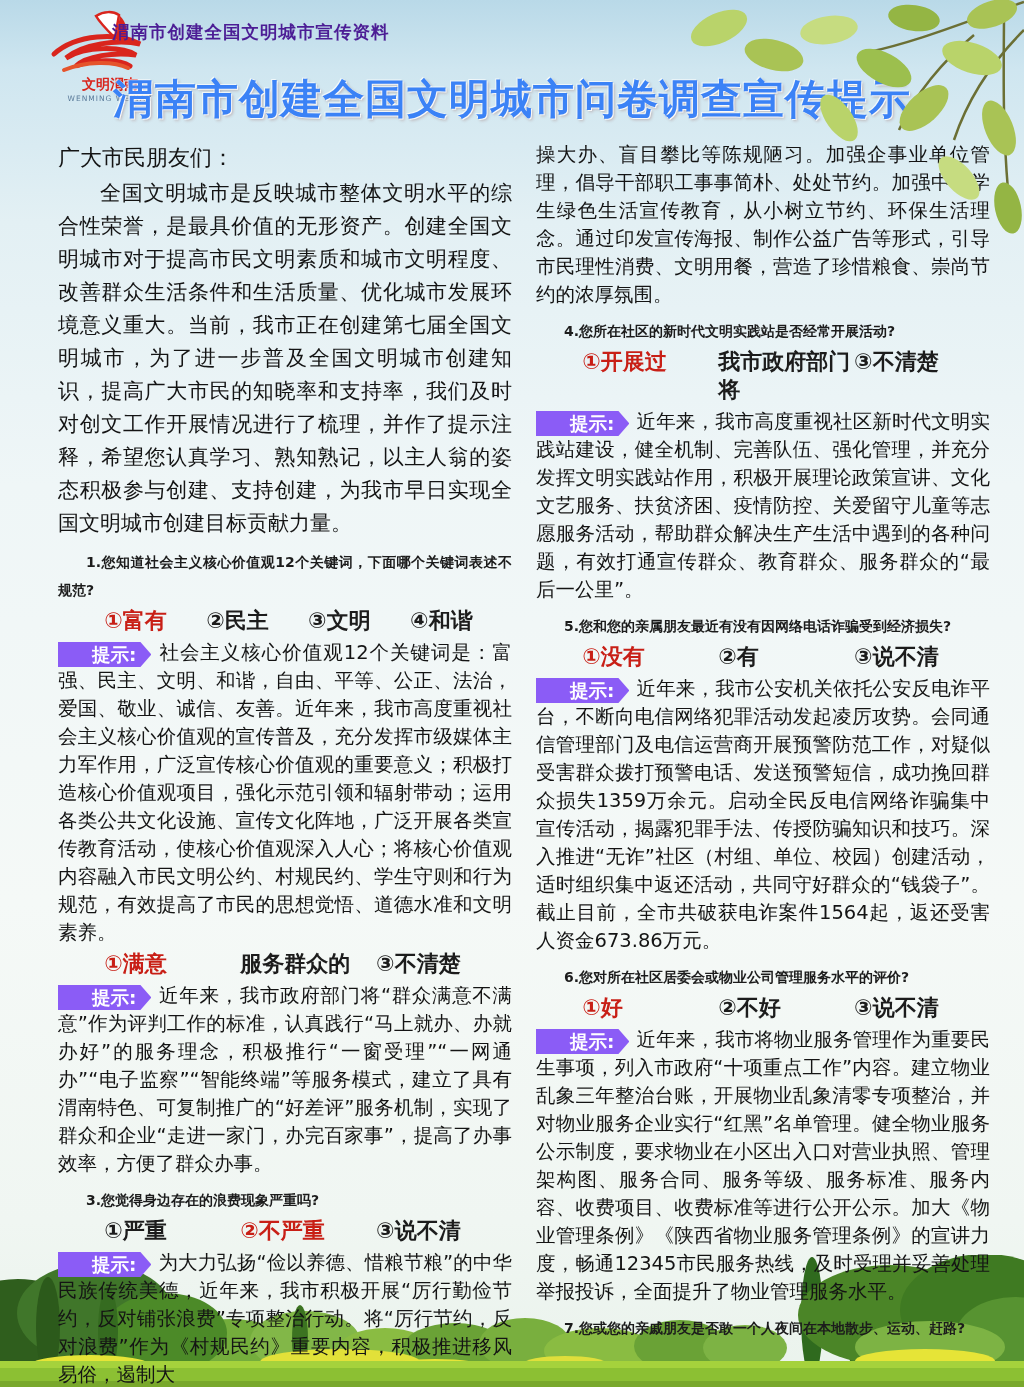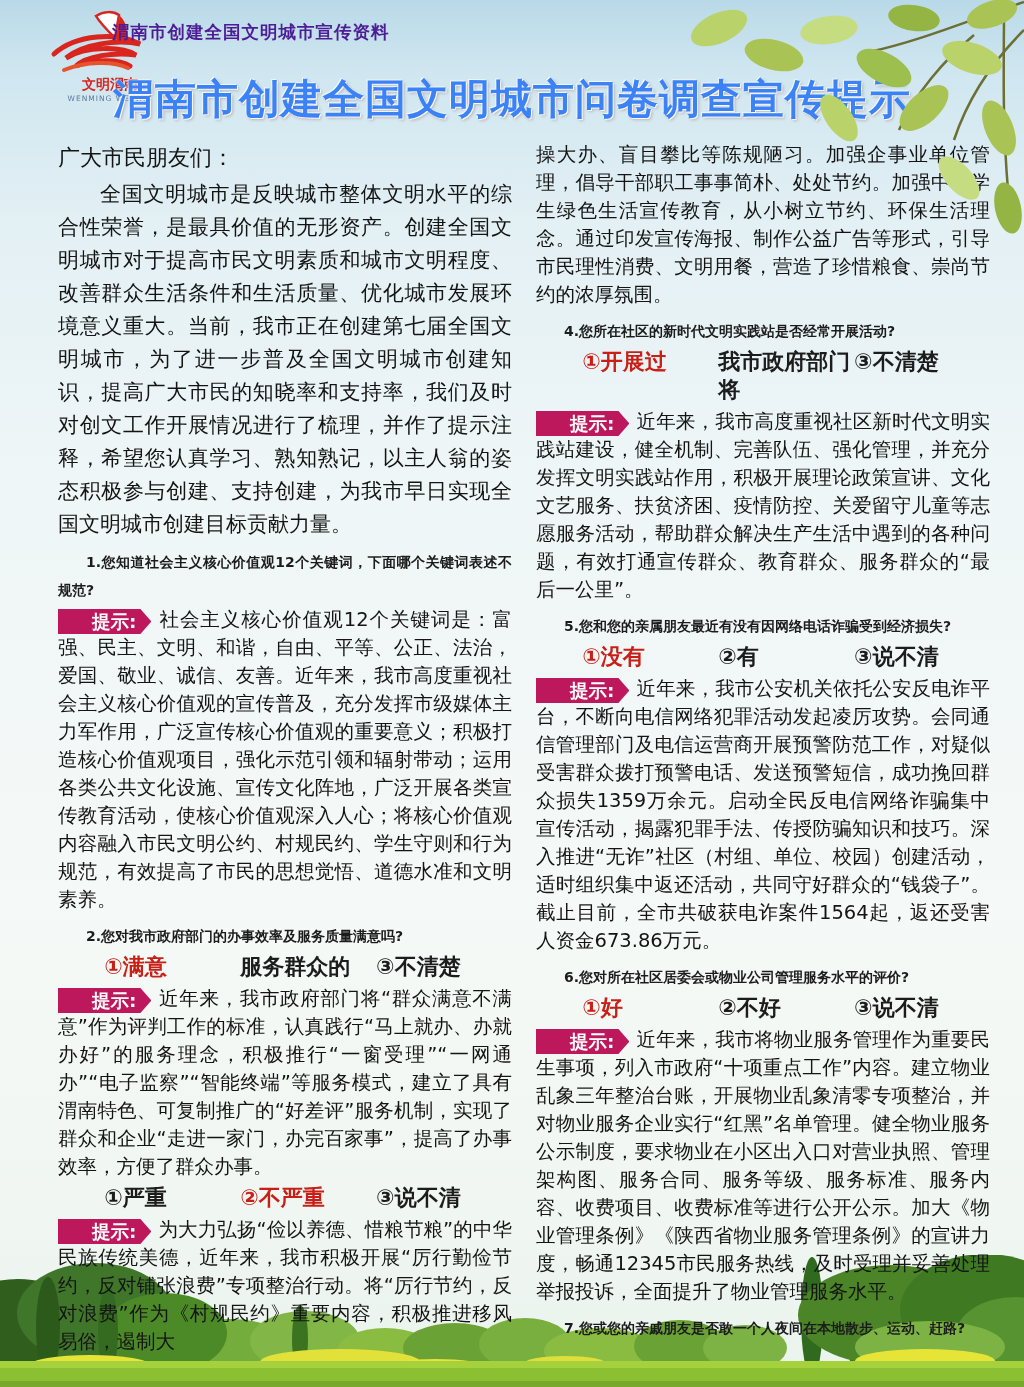--- a/index.html
+++ b/index.html
@@ -39,21 +39,21 @@
   }
   .col{min-width:0;}
 
   .salutation{
     margin:0 0 2px 0;
     font-family:"DejaVu Serif",serif;
     font-size:22px;line-height:34px;color:#141414;
   }
   .intro{
     margin:0 0 6px 0;text-indent:2em;text-align:justify;
-    font-family:Liberation Sans, sans-serif;
+    font-family:Liberation Serif, serif;
     font-size:21px;line-height:33px;color:#141414;
   }
 
   .q-text{
     margin:8px 0 2px 0;text-indent:2em;text-align:justify;
     font-size:14px;line-height:28px;font-weight:bold;color:#1c1c1c;
   }
   .options{
     display:flex;margin:3px 0 4px 0;padding-left:2.1em;
     font-size:22px;line-height:28px;font-weight:bold;color:#1c1c1c;
@@ -61,21 +61,21 @@
   .option{flex:1 1 0;}
   .option.hl{color:#c81f16;}
 
   .tip{
     margin:0;text-align:justify;
     font-size:19.5px;line-height:28px;color:#141414;
   }
   .tip-badge{
     display:inline-block;height:25px;line-height:25px;
     padding:0 15px 0 34px;margin-right:7px;
-    background:#be185d;color:#fff;font-weight:bold;font-size:18.5px;
+    background:#8b5cf6;color:#fff;font-weight:bold;font-size:18.5px;
     clip-path:polygon(0 0,calc(100% - 11px) 0,100% 50%,calc(100% - 11px) 100%,0 100%);
     vertical-align:-2px;
   }
   .tip-cont{
     margin:0 0 2px 0;text-align:justify;
     font-size:19.5px;line-height:28px;color:#141414;
   }
 </style>
 </head>
 <body>
@@ -118,34 +118,40 @@
 
   <h1 id="main-title">渭南市创建全国文明城市问卷调查宣传提示</h1>
 
   <div id="content">
     <div class="col" id="col-left">
       <p class="salutation">广大市民朋友们：</p>
       <p class="intro">全国文明城市是反映城市整体文明水平的综合性荣誉，是最具价值的无形资产。创建全国文明城市对于提高市民文明素质和城市文明程度、改善群众生活条件和生活质量、优化城市发展环境意义重大。当前，我市正在创建第七届全国文明城市，为了进一步普及全国文明城市创建知识，提高广大市民的知晓率和支持率，我们及时对创文工作开展情况进行了梳理，并作了提示注释，希望您认真学习、熟知熟记，以主人翁的姿态积极参与创建、支持创建，为我市早日实现全国文明城市创建目标贡献力量。</p>
       <div class="q-area">
   <div class="question">
     <p class="q-text">1.您知道社会主义核心价值观12个关键词，下面哪个关键词表述不规范?</p>
+    <div class="options">
+              <span class="option hl">①富有</span>
+              <span class="option">②民主</span>
+              <span class="option">③文明</span>
+              <span class="option">④和谐</span>
+            </div>
     <p class="tip"><span class="tip-badge">提示:</span><span class="tip-text">社会主义核心价值观12个关键词是：富强、民主、文明、和谐，自由、平等、公正、法治，爱国、敬业、诚信、友善。近年来，我市高度重视社会主义核心价值观的宣传普及，充分发挥市级媒体主力军作用，广泛宣传核心价值观的重要意义；积极打造核心价值观项目，强化示范引领和辐射带动；运用各类公共文化设施、宣传文化阵地，广泛开展各类宣传教育活动，使核心价值观深入人心；将核心价值观内容融入市民文明公约、村规民约、学生守则和行为规范，有效提高了市民的思想觉悟、道德水准和文明素养。</span></p>
   </div>
 
   <div class="question">
-    <p class="q-text">2.您对我市政府部门的办事效率及服务质量满意吗?</p>
     <div class="options">
               <span class="option hl">①满意</span>
               <span class="option">服务群众的</span>
               <span class="option">③不清楚</span>
             </div>
     <p class="tip"><span class="tip-badge">提示:</span><span class="tip-text">近年来，我市政府部门将“群众满意不满意”作为评判工作的标准，认真践行“马上就办、办就办好”的服务理念，积极推行“一窗受理”“一网通办”“电子监察”“智能终端”等服务模式，建立了具有渭南特色、可复制推广的“好差评”服务机制，实现了群众和企业“走进一家门，办完百家事”，提高了办事效率，方便了群众办事。</span></p>
   </div>
 
   <div class="question">
+    <p class="q-text">3.您觉得身边存在的浪费现象严重吗?</p>
     <div class="options">
               <span class="option">①严重</span>
               <span class="option hl">②不严重</span>
               <span class="option">③说不清</span>
             </div>
     <p class="tip"><span class="tip-badge">提示:</span><span class="tip-text">为大力弘扬“俭以养德、惜粮节粮”的中华民族传统美德，近年来，我市积极开展“厉行勤俭节约，反对铺张浪费”专项整治行动。将“厉行节约，反对浪费”作为《村规民约》重要内容，积极推进移风易俗，遏制大</span></p>
   </div>
 </div>
     </div>
     <div class="col" id="col-right">

